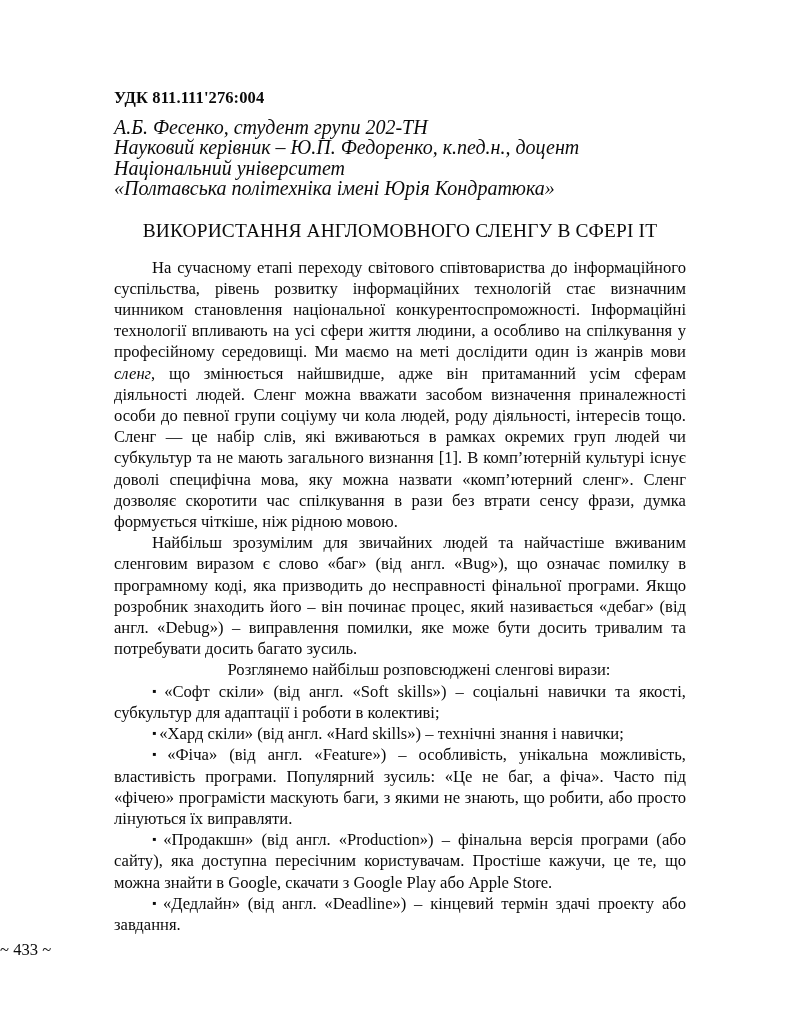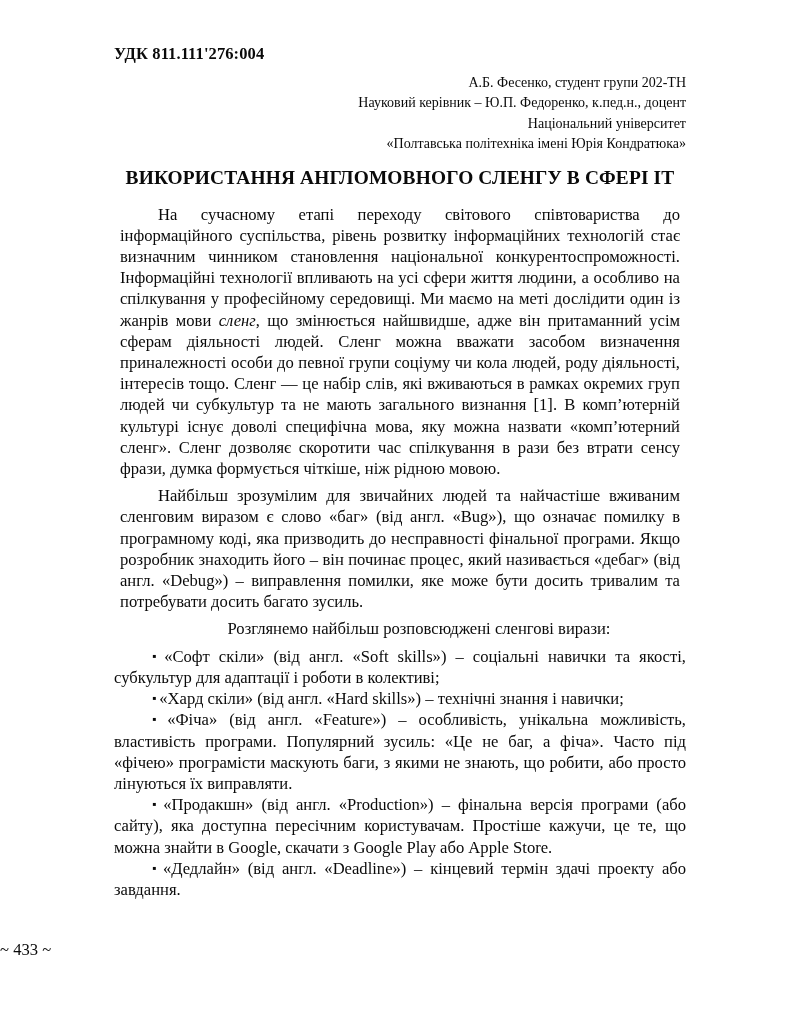--- a/index.html
+++ b/index.html
@@ -30,55 +30,56 @@
     left: 114px;
     top: 0;
     width: 572px;
   }
 
   
   .udk {
     font-weight: bold;
     font-size: 16.5px;
     line-height: 20px;
-    margin-top: 44px;
+    margin-top: 88px;
     letter-spacing: 0.1px;
   }
 
   
   .byline {
     margin-top: 9px;
-    text-align: right;
-    font-size: 14px;
+    text-align: left;
+    font-style: italic;
+    font-size: 20px;
     line-height: 20.4px;
   }
   .byline .bl-line {
     display: block;
     white-space: nowrap;
   }
 
   
   .doc-title {
-    margin-top: 11px;
+    margin-top: 20px;
     text-align: center;
-    font-weight: bold;
+    font-weight: normal;
     font-size: 19.4px;
     line-height: 24px;
     letter-spacing: 0.15px;
     white-space: nowrap;
   }
 
   
   .body-block {
     margin-top: 14px;
     font-size: 16.6px;
     line-height: 21.2px;
   }
   p.para {
-    margin: 6px;
+    margin: 0;
     text-align: justify;
     text-indent: 38px;
     text-justify: inter-word;
   }
   p.para.nojust {
     text-align: center;
     font-family: Liberation Serif, serif;
   }
   p.bullet {
     margin: 0;

